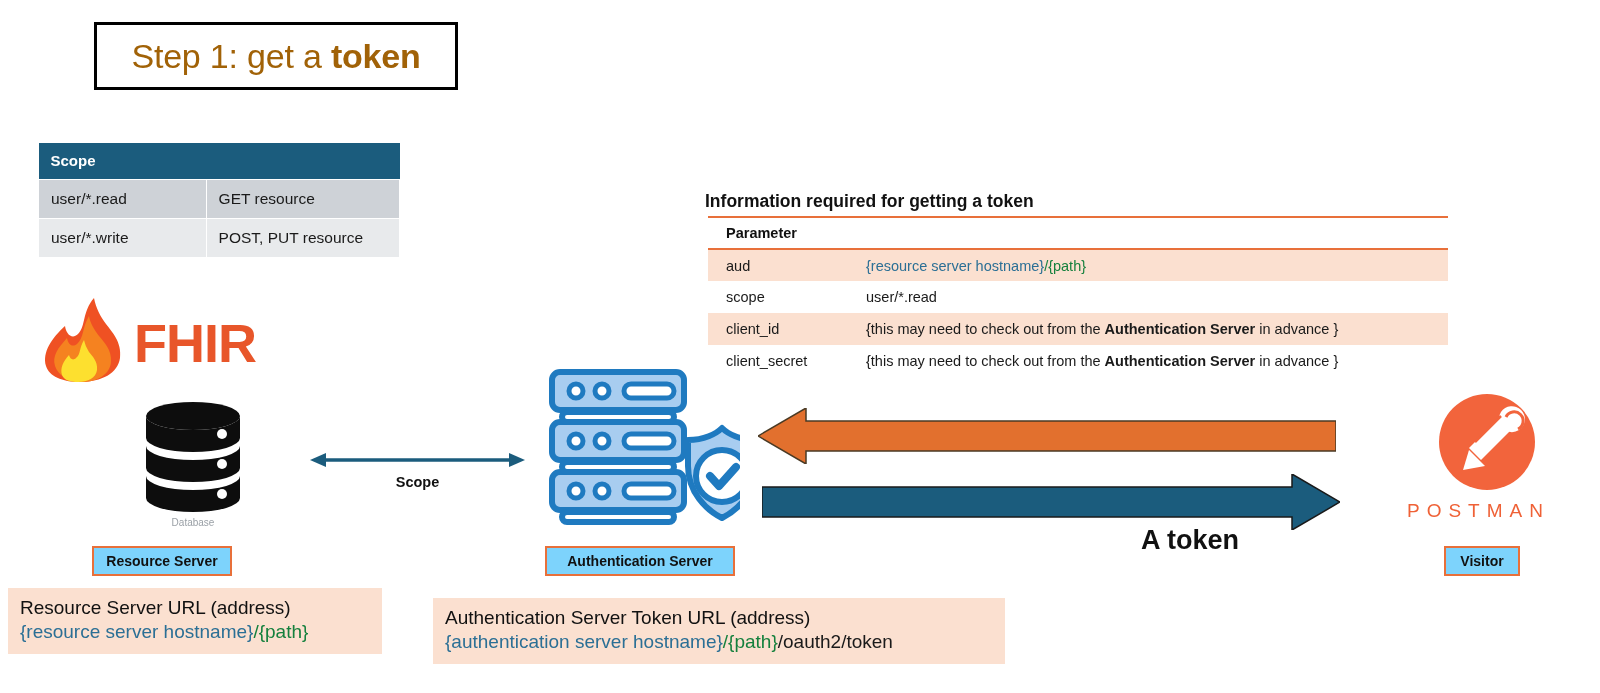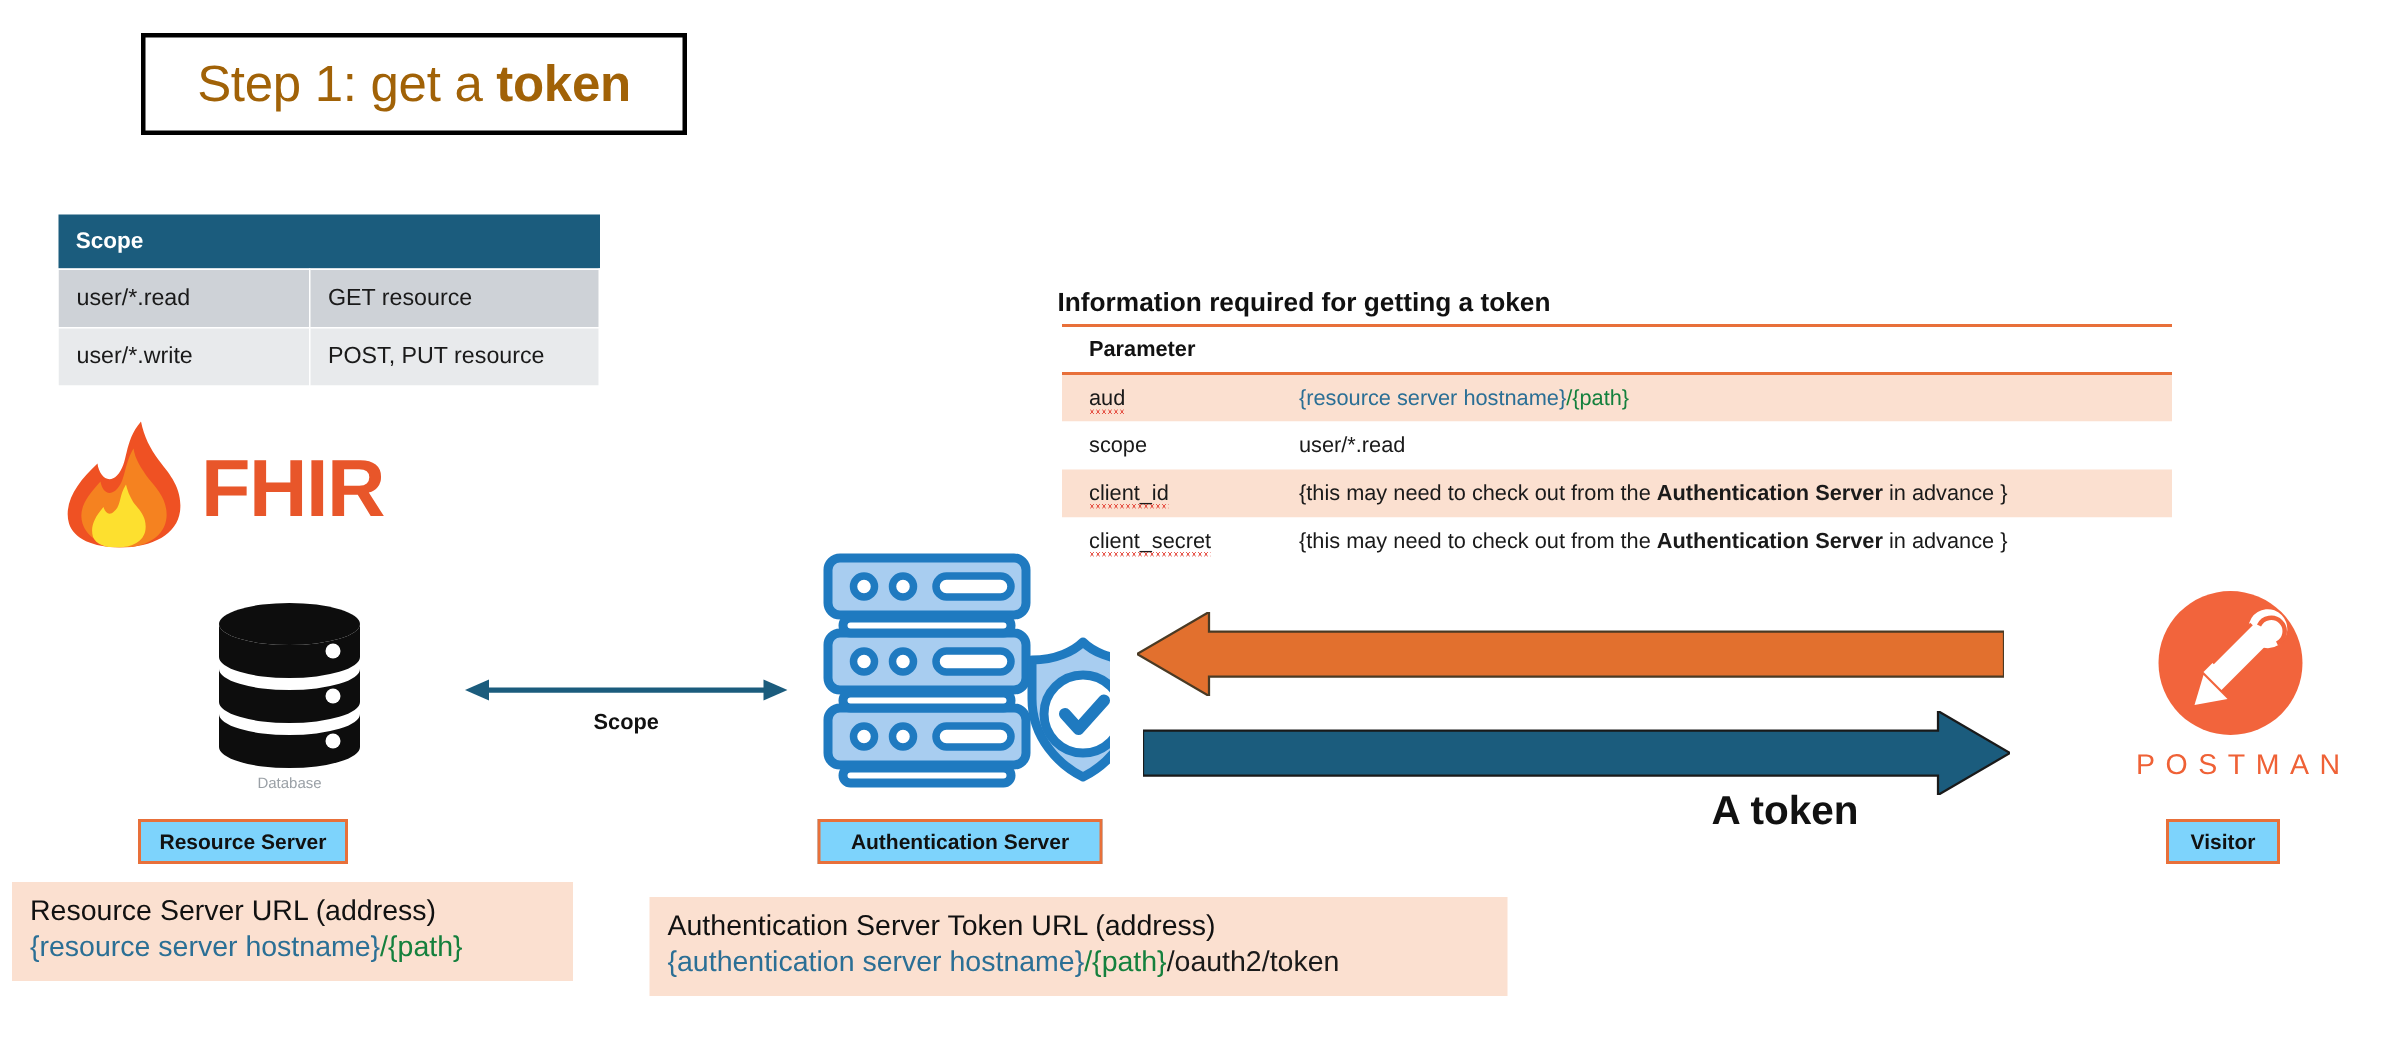--- a/index.html
+++ b/index.html
@@ -87,41 +87,41 @@
       linear-gradient(-45deg, transparent 45%, #e23b2e 45%, #e23b2e 55%, transparent 55%);
     background-size: 4px 3px;
     opacity: .85;
   }
   .blue-t { color: #2b6f95; }
   .orange-t { color: #15803d; }
   .dark-t { color: #1a1a1a; }
   .bld { font-weight: bold; }
 
   
-  #fhir-logo { left: 32px; top: 279px; width: 240px; height: 86px; }
+  #fhir-logo { left: 32px; top: 296px; width: 240px; height: 86px; }
   #fhir-logo .word {
     position: absolute; left: 102px; top: 16px;
     font-size: 54px; font-weight: bold; color: #e8562a;
     letter-spacing: -1px; font-family: "Liberation Sans", sans-serif;
   }
 
   
   #db-card { left: 122px; top: 398px; width: 142px; height: 132px; }
   #db-label {
     position: absolute; left: 0; right: 0; bottom: 2px; text-align: center;
     font-size: 10px; color: #9aa0a6; margin-top: 27px;
   }
 
   
   #server-icon { left: 540px; top: 366px; width: 200px; height: 168px; }
 
   
   #postman { left: 1407px; top: 392px; width: 160px; height: 140px; }
   #postman .pm-word {
-    position: absolute; left: 0; right: 0; top: 108px; text-align: right;
+    position: absolute; left: 0; right: 0; top: 108px; text-align: left;
     color: #ef6136; font-size: 19px; letter-spacing: 7px;
     font-family: "Liberation Sans", sans-serif;
   }
 
   
   .node-label {
     border: 2px solid #e8703a; background: #7dd3fc;
     font-weight: bold; font-size: 14px; color: #111;
     display: flex; align-items: center; justify-content: center;
     height: 30px;

